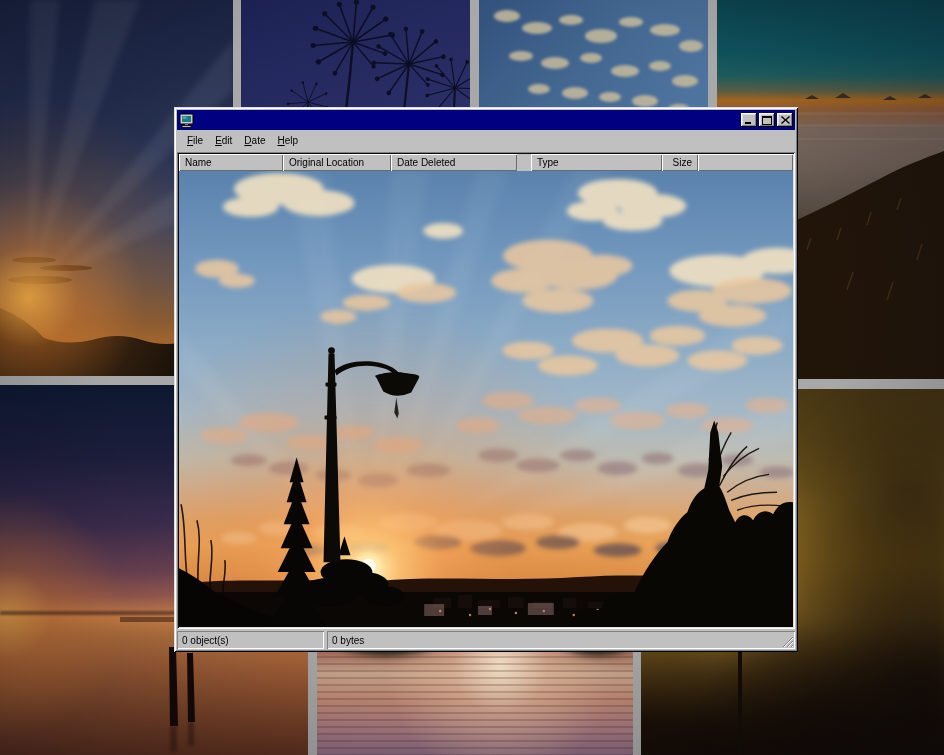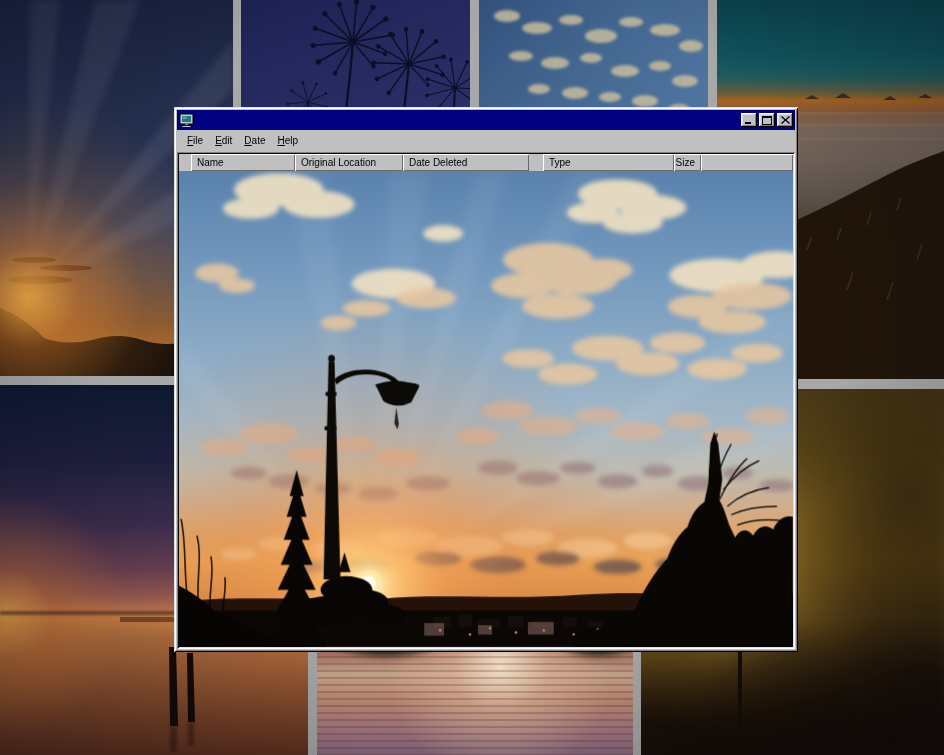--- a/index.html
+++ b/index.html
@@ -55,26 +55,26 @@
        box-shadow:inset -1px -1px 0 #000,inset 1px 1px 0 #fff,inset -2px -2px 0 #808080,inset 2px 2px 0 #dfdfdf;
        display:flex;align-items:center;justify-content:center;}
   .ctl svg{display:block;}
   .menubar{height:21px;flex:0 0 21px;display:flex;align-items:center;padding-left:4px;background:#c0c0c0;}
   .mi{padding:2px 6px;}
   .mi>span{display:inline-block;}
   .mi>span::first-letter{text-decoration:underline;}
   .client{flex:1;display:flex;flex-direction:column;margin-top:1px;background:#c0c0c0;
           box-shadow:inset 1px 1px 0 #808080,inset -1px -1px 0 #fff,inset 2px 2px 0 #0a0a0a,inset -2px -2px 0 #dfdfdf;
           padding:2px;min-height:0;}
-  .hdr{height:17px;flex:0 0 17px;display:flex;padding-left:12px;}
+  .hdr{height:17px;flex:0 0 17px;display:flex;}
   .hcell{height:17px;box-sizing:border-box;background:#c0c0c0;display:flex;align-items:center;
          padding:0 6px;overflow:hidden;white-space:nowrap;
          box-shadow:inset 1px 1px 0 #fff,inset -1px -1px 0 #6a6a6a;}
   .c0{width:104px;} .c1{width:108px;} .c2{width:126px;} .c3{width:131px;margin-left:14px;}
-  .c4{width:27px;justify-content:flex-end;} .cfill{flex:1;}
+  .c4{width:36px;justify-content:flex-end;} .cfill{flex:1;}
   .photo-wrap{flex:1;min-height:0;position:relative;background:#7f9cc0;}
   .photo-wrap svg{display:block;width:100%;height:100%;}
   .statusbar{height:18px;flex:0 0 18px;margin-top:2px;display:flex;align-items:stretch;position:relative;}
   .sp{box-shadow:inset 1px 1px 0 #808080,inset -1px -1px 0 #fff;display:flex;align-items:center;
       padding:0 5px;box-sizing:border-box;white-space:nowrap;overflow:hidden;}
   .sp1{width:147px;flex:0 0 147px;margin-right:3px;}
   .sp2{flex:1;}
   .grip{position:absolute;right:1px;bottom:1px;width:13px;height:13px;}
 </style>
 </head>
@@ -525,14 +525,34 @@
             <rect x="146" y="245" width="12" height="4" rx="1"></rect>
             <path d="M156,200 C168,189 196,188 212,196 C218,199 221,202 222,206 L218,209 C216,203 212,200 206,198 C192,193 170,194 158,205 Z"></path>
             <path d="M197,205 Q219,197 241,207 L233,222 Q218,229 205,221 Z"></path>
             <ellipse cx="219" cy="206" rx="22" ry="3.5"></ellipse>
             <path d="M218,227 l-2,15 l3,6 l1.5,-5 z" opacity=".85"></path>
           </g>
         </svg>
       </div>
     </div>
 
+    <div class="statusbar">
+      <div class="sp sp1">
+        <span>0 object(s)</span>
+      </div>
+      <div class="sp sp2">
+        <span>0 bytes</span>
+      </div>
+      <svg class="grip" viewBox="0 0 13 13">
+        <g stroke="#ffffff" stroke-width="1">
+            <line x1="3" y1="12" x2="12" y2="3"></line>
+            <line x1="7" y1="12" x2="12" y2="7"></line>
+            <line x1="11" y1="12" x2="12" y2="11"></line>
+          </g>
+        <g stroke="#808080" stroke-width="1">
+            <line x1="2" y1="12" x2="12" y2="2"></line>
+            <line x1="6" y1="12" x2="12" y2="6"></line>
+            <line x1="10" y1="12" x2="12" y2="10"></line>
+          </g>
+      </svg>
+    </div>
   </div>
 </div>
 
 </body></html>

